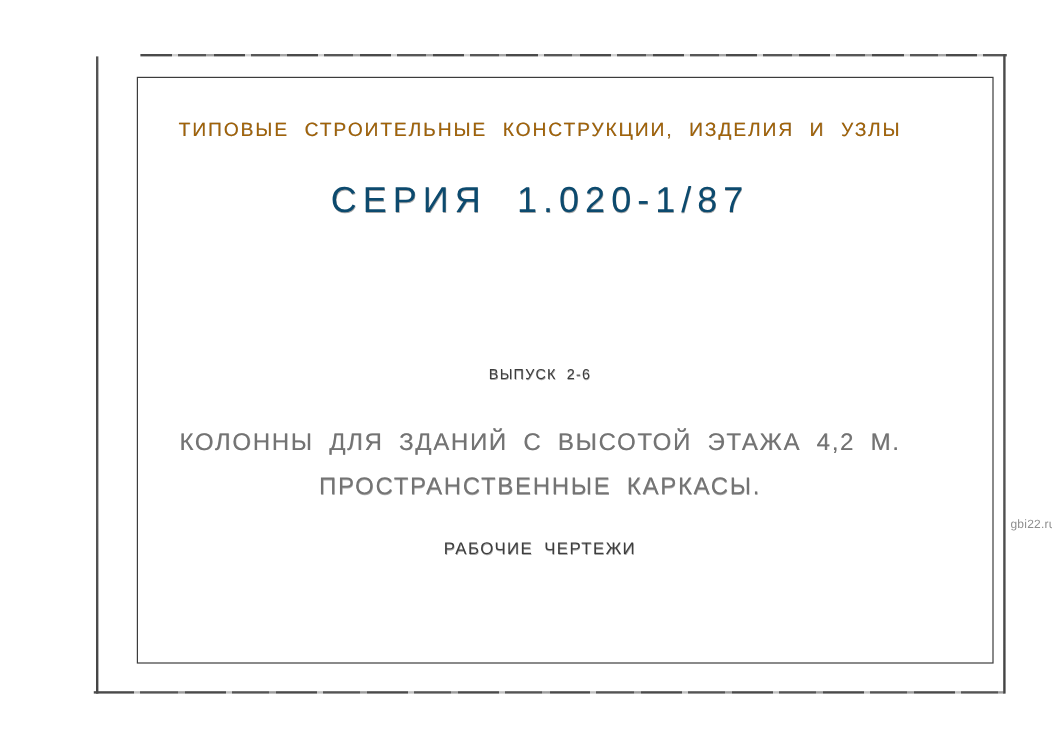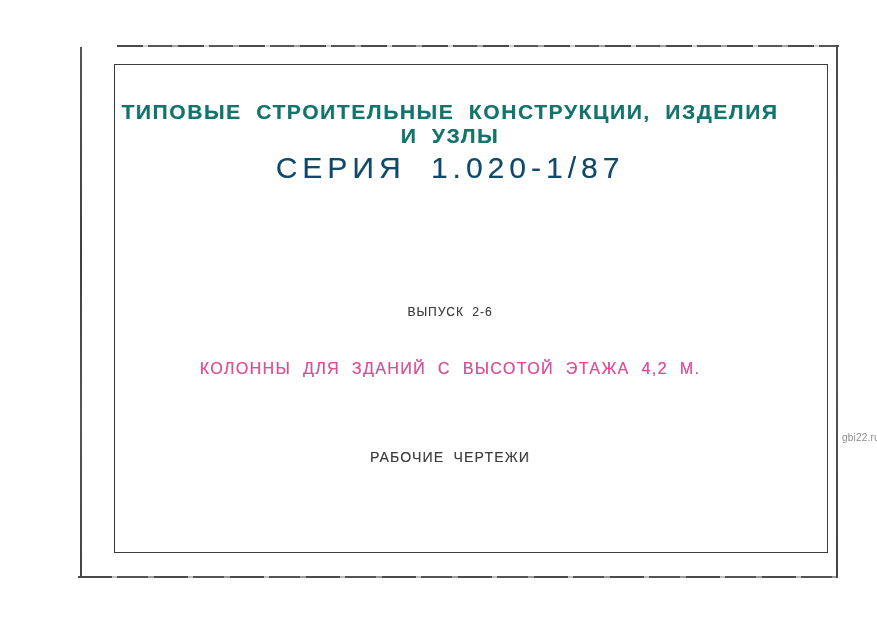--- a/index.html
+++ b/index.html
@@ -61,25 +61,24 @@
   }
   .content > div {
     position: absolute;
     width: 100%;
     text-align: center;
     white-space: pre-line;
     text-shadow: 0.3px 0.3px 0.5px rgba(59,59,59,0.45);
   }
   .category-header {
     top: 100px;
-    font-size: 21px;
+    font-size: 16px;
     letter-spacing: 1.6px;
     word-spacing: 7px;
-    color: #0f766e;
-    font-weight: bold;
+    color: #a16207;
   }
   .series-title {
     top: 151px;
     font-size: 30px;
     font-weight: 400;
     letter-spacing: 5px;
     word-spacing: 12px;
     color: #0c4a6e;
     text-shadow: 0.3px 0.3px 0.4px rgba(76,76,76,0.4);
   }
@@ -93,25 +92,25 @@
   }
   .issue-label {
     top: 305px;
     font-size: 12px;
     letter-spacing: 1px;
     word-spacing: 4px;
     color: #3d3d3d;
   }
   .volume-title {
     top: 341px;
-    font-size: 16px;
+    font-size: 20px;
     line-height: 18.5px;
     letter-spacing: 1.4px;
     word-spacing: 6px;
-    color: #ec4899;
+    color: #737373;
   }
   .doc-type {
     top: 449px;
     font-size: 14px;
     letter-spacing: 1.2px;
     word-spacing: 4px;
     color: #3d3d3d;
   }
 
   
@@ -141,20 +140,21 @@
 
     <div class="category-header">ТИПОВЫЕ СТРОИТЕЛЬНЫЕ КОНСТРУКЦИИ, ИЗДЕЛИЯ И УЗЛЫ</div>
 
     <div class="series-title">СЕРИЯ 1.020-1/87</div>
 
 
     <div class="issue-label">ВЫПУСК 2-6</div>
 
     <div class="volume-title">
       <span>КОЛОННЫ ДЛЯ ЗДАНИЙ С ВЫСОТОЙ ЭТАЖА 4,2 М.</span><br>
+      <span>ПРОСТРАНСТВЕННЫЕ КАРКАСЫ.</span>
     </div>
 
     <div class="doc-type">РАБОЧИЕ ЧЕРТЕЖИ</div>
   </div>
 
   <div class="watermark">gbi22.ru</div>
 
 </div>
 
 </body></html>

